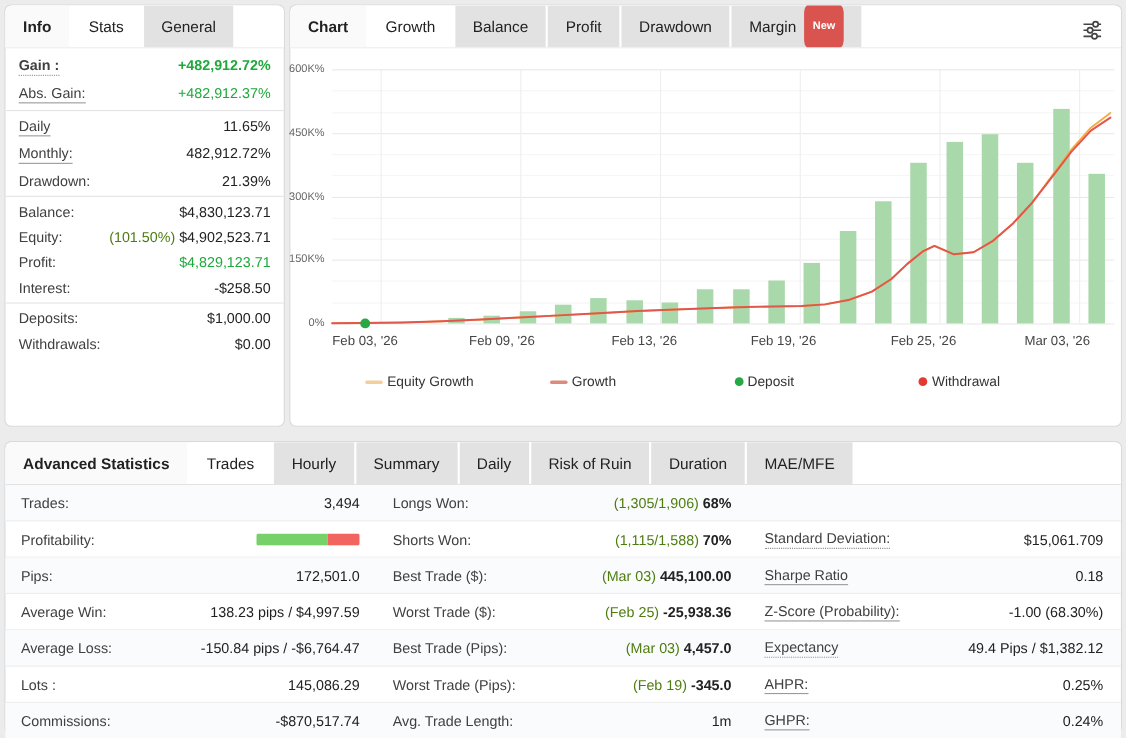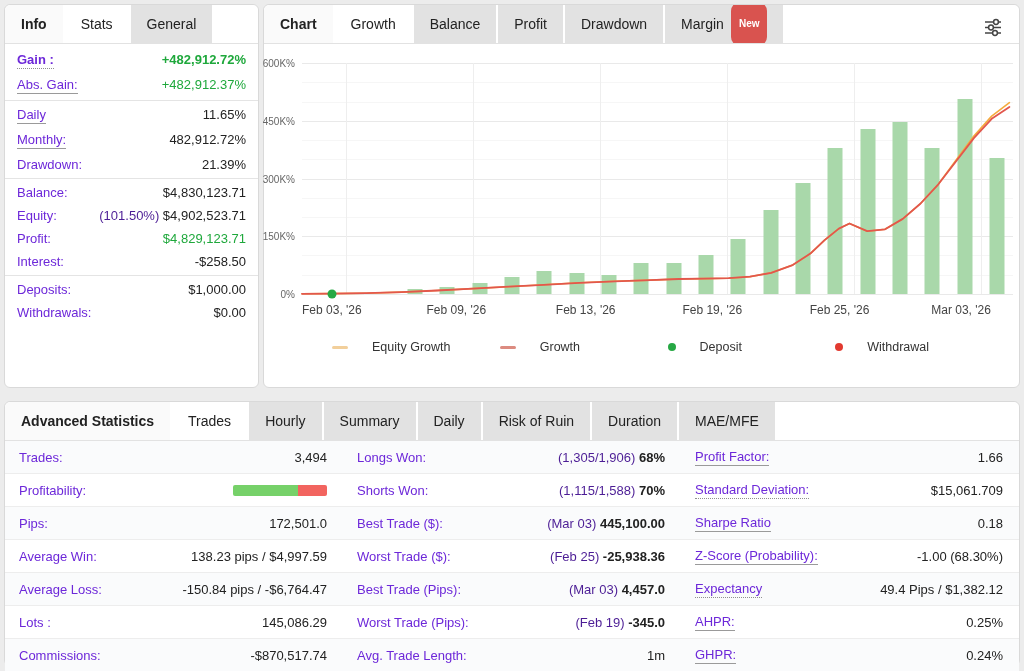--- a/index.html
+++ b/index.html
@@ -22,44 +22,44 @@
        background:#e2e2e2;cursor:pointer;white-space:nowrap;}
   .tab.label-tab{background:#fafafa;font-weight:bold;}
   .tab.active{background:#fff;}
   .badge{background:#d9534f;color:#fff;font-size:10px;font-weight:bold;padding:16px 8px;border-radius:9px;line-height:12px;}
 
   
   .rows{padding-top:2px;}
   .group{border-bottom:1px solid #e4e4e4;padding:2px 0;}
   .group:last-child{border-bottom:none;}
   .srow{display:flex;justify-content:space-between;align-items:baseline;padding:4px 12px;line-height:15px;}
-  .lab{color:#6d28d9;text-align:right;}
+  .lab{color:#404040;text-align:right;}
   .lab.bold{font-weight:bold;}
   .u-dotted{border-bottom:1px dotted #8f8f8f;padding-bottom:1px;}
   .u-solid{border-bottom:1px solid #9a9a9a;padding-bottom:1px;}
   .val{text-align:right;white-space:nowrap;}
-  .prefix{color:#4c1d95;}
+  .prefix{color:#4d7c0f;}
   .val.green .main{color:#1fa83c;}
   .val.bold .main{font-weight:bold;}
 
   
   .gear{position:absolute;right:12px;top:8px;background:none;border:none;padding:3px;cursor:pointer;}
   .chart-area{position:absolute;left:0;right:0;top:39px;bottom:0;}
   .plot{position:absolute;left:38px;right:6px;top:19px;height:231px;}
   .hline{position:absolute;left:0;right:0;height:1px;}
   .hline.major{background:#e9e9e9;}
   .hline.minor{background:#f6f6f6;}
   .vline{position:absolute;top:0;bottom:0;width:1px;background:#eeeeee;}
   .ylab{position:absolute;right:calc(100% + 7px);transform:translateY(-50%);font-size:10px;color:#666;white-space:nowrap;}
   .bar{position:absolute;bottom:0;width:15px;transform:translateX(-50%);}
   svg.lines{position:absolute;left:0;top:0;width:100%;height:100%;overflow:visible;}
   .marker{position:absolute;width:9px;height:9px;border-radius:50%;transform:translate(-50%,50%);}
   .xlab{position:absolute;top:calc(100% + 9px);transform:translateX(-50%);font-size:12px;color:#444;white-space:nowrap;}
   .legend{position:absolute;top:296px;left:68px;right:16px;display:flex;}
-  .litem{display:flex;align-items:center;gap:24px;font-size:12.5px;color:#333;width:25%;cursor:pointer;}
+  .litem{display:flex;align-items:center;gap:4px;font-size:12.5px;color:#333;width:25%;cursor:pointer;}
   .swatch-line{width:16px;height:3px;border-radius:2px;flex:none;}
   .swatch-dot{width:8px;height:8px;border-radius:50%;flex:none;}
 
   
   .arow{display:grid;grid-template-columns:1fr 1fr 1fr;height:32px;border-bottom:1px solid #ededed;}
   .arow:nth-child(odd){background:#fafbfc;}
   .arow:last-child{border-bottom:none;}
   .acell{display:flex;justify-content:space-between;align-items:center;padding:0 16px 0 14px;overflow:hidden;}
   .pbar{width:94px;height:11px;border-radius:2px;overflow:hidden;display:flex;}
   .pbar .pgreen{height:100%;}
@@ -282,24 +282,20 @@
     <div id="adv-grid">
         <div class="arow">
           <div class="acell">
             <span class="lab">Trades:</span>
             <span class="val"><span class="main">3,494</span></span>
           </div>
           <div class="acell">
             <span class="lab">Longs Won:</span>
             <span class="val bold"><span class="prefix">(1,305/1,906) </span><span class="main">68%</span></span>
           </div>
-          <div class="acell">
-            <span class="lab u-solid">Profit Factor:</span>
-            <span class="val"><span class="main">1.66</span></span>
-          </div>
         </div>
         <div class="arow">
           <div class="acell">
             <span class="lab">Profitability:</span>
             <div class="pbar">
               <div class="pgreen" style="width: 69%; background: rgb(118, 209, 105);"></div>
               <div class="pred" style="background: rgb(242, 100, 95);"></div>
             </div>
           </div>
           <div class="acell">

